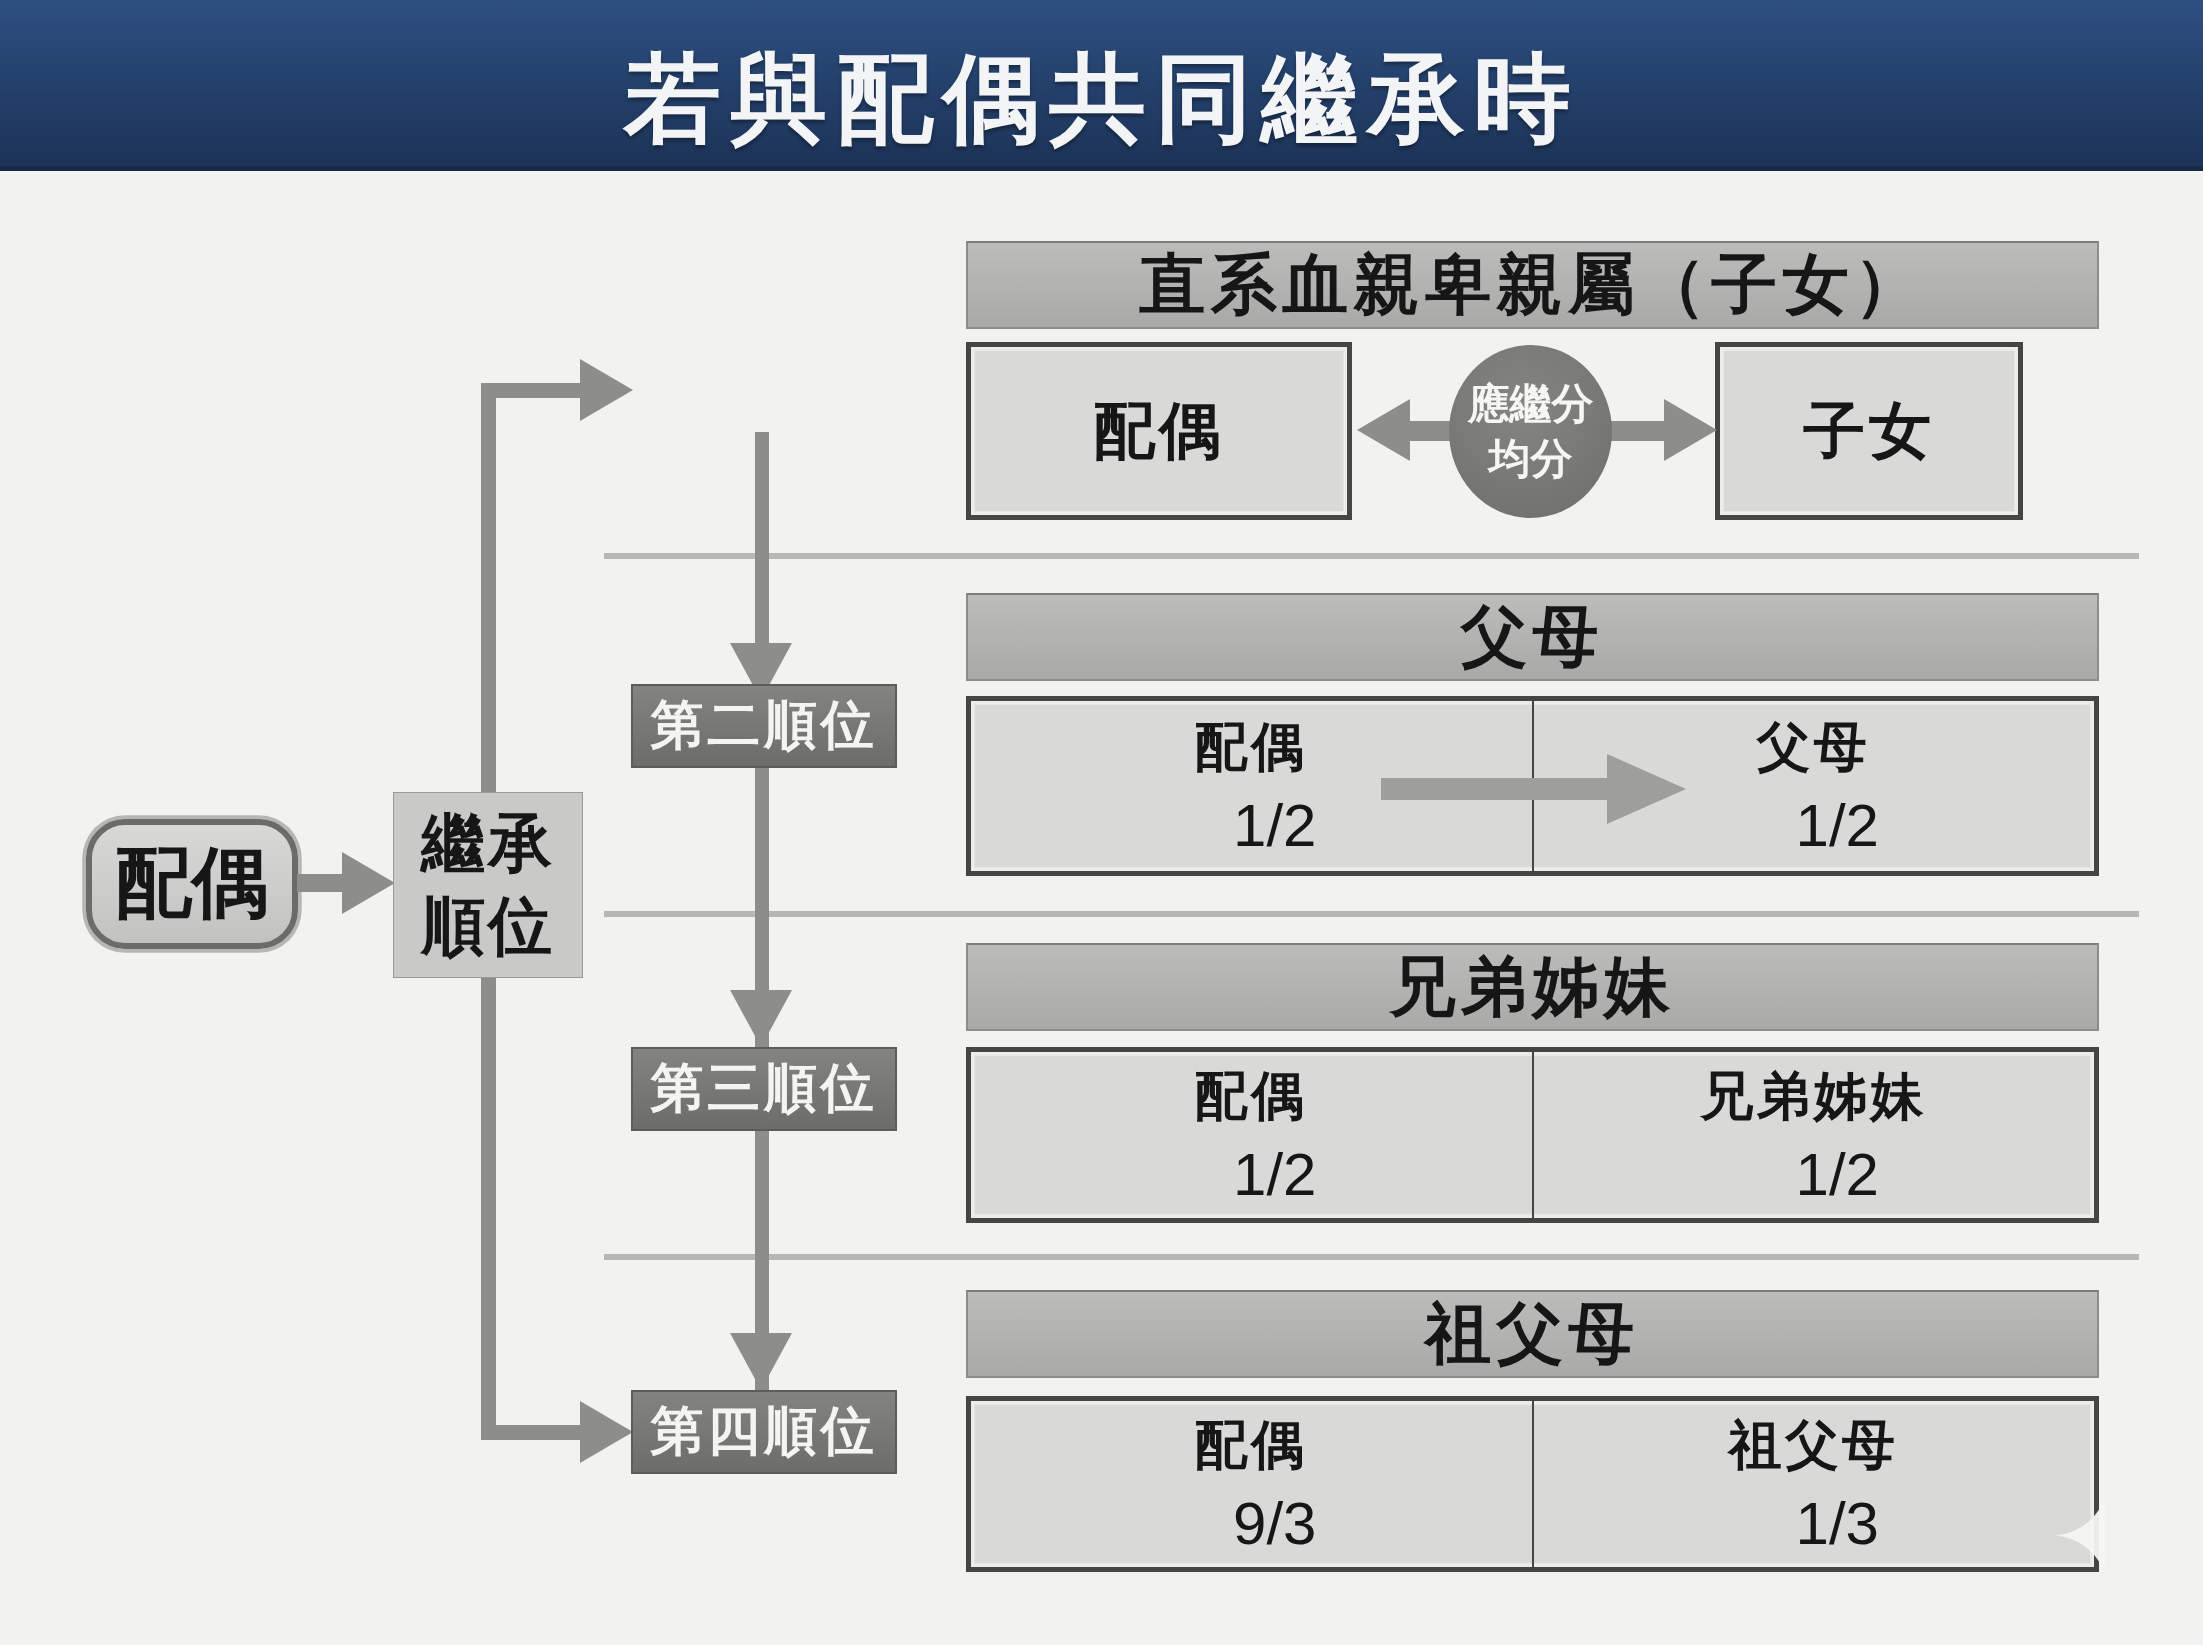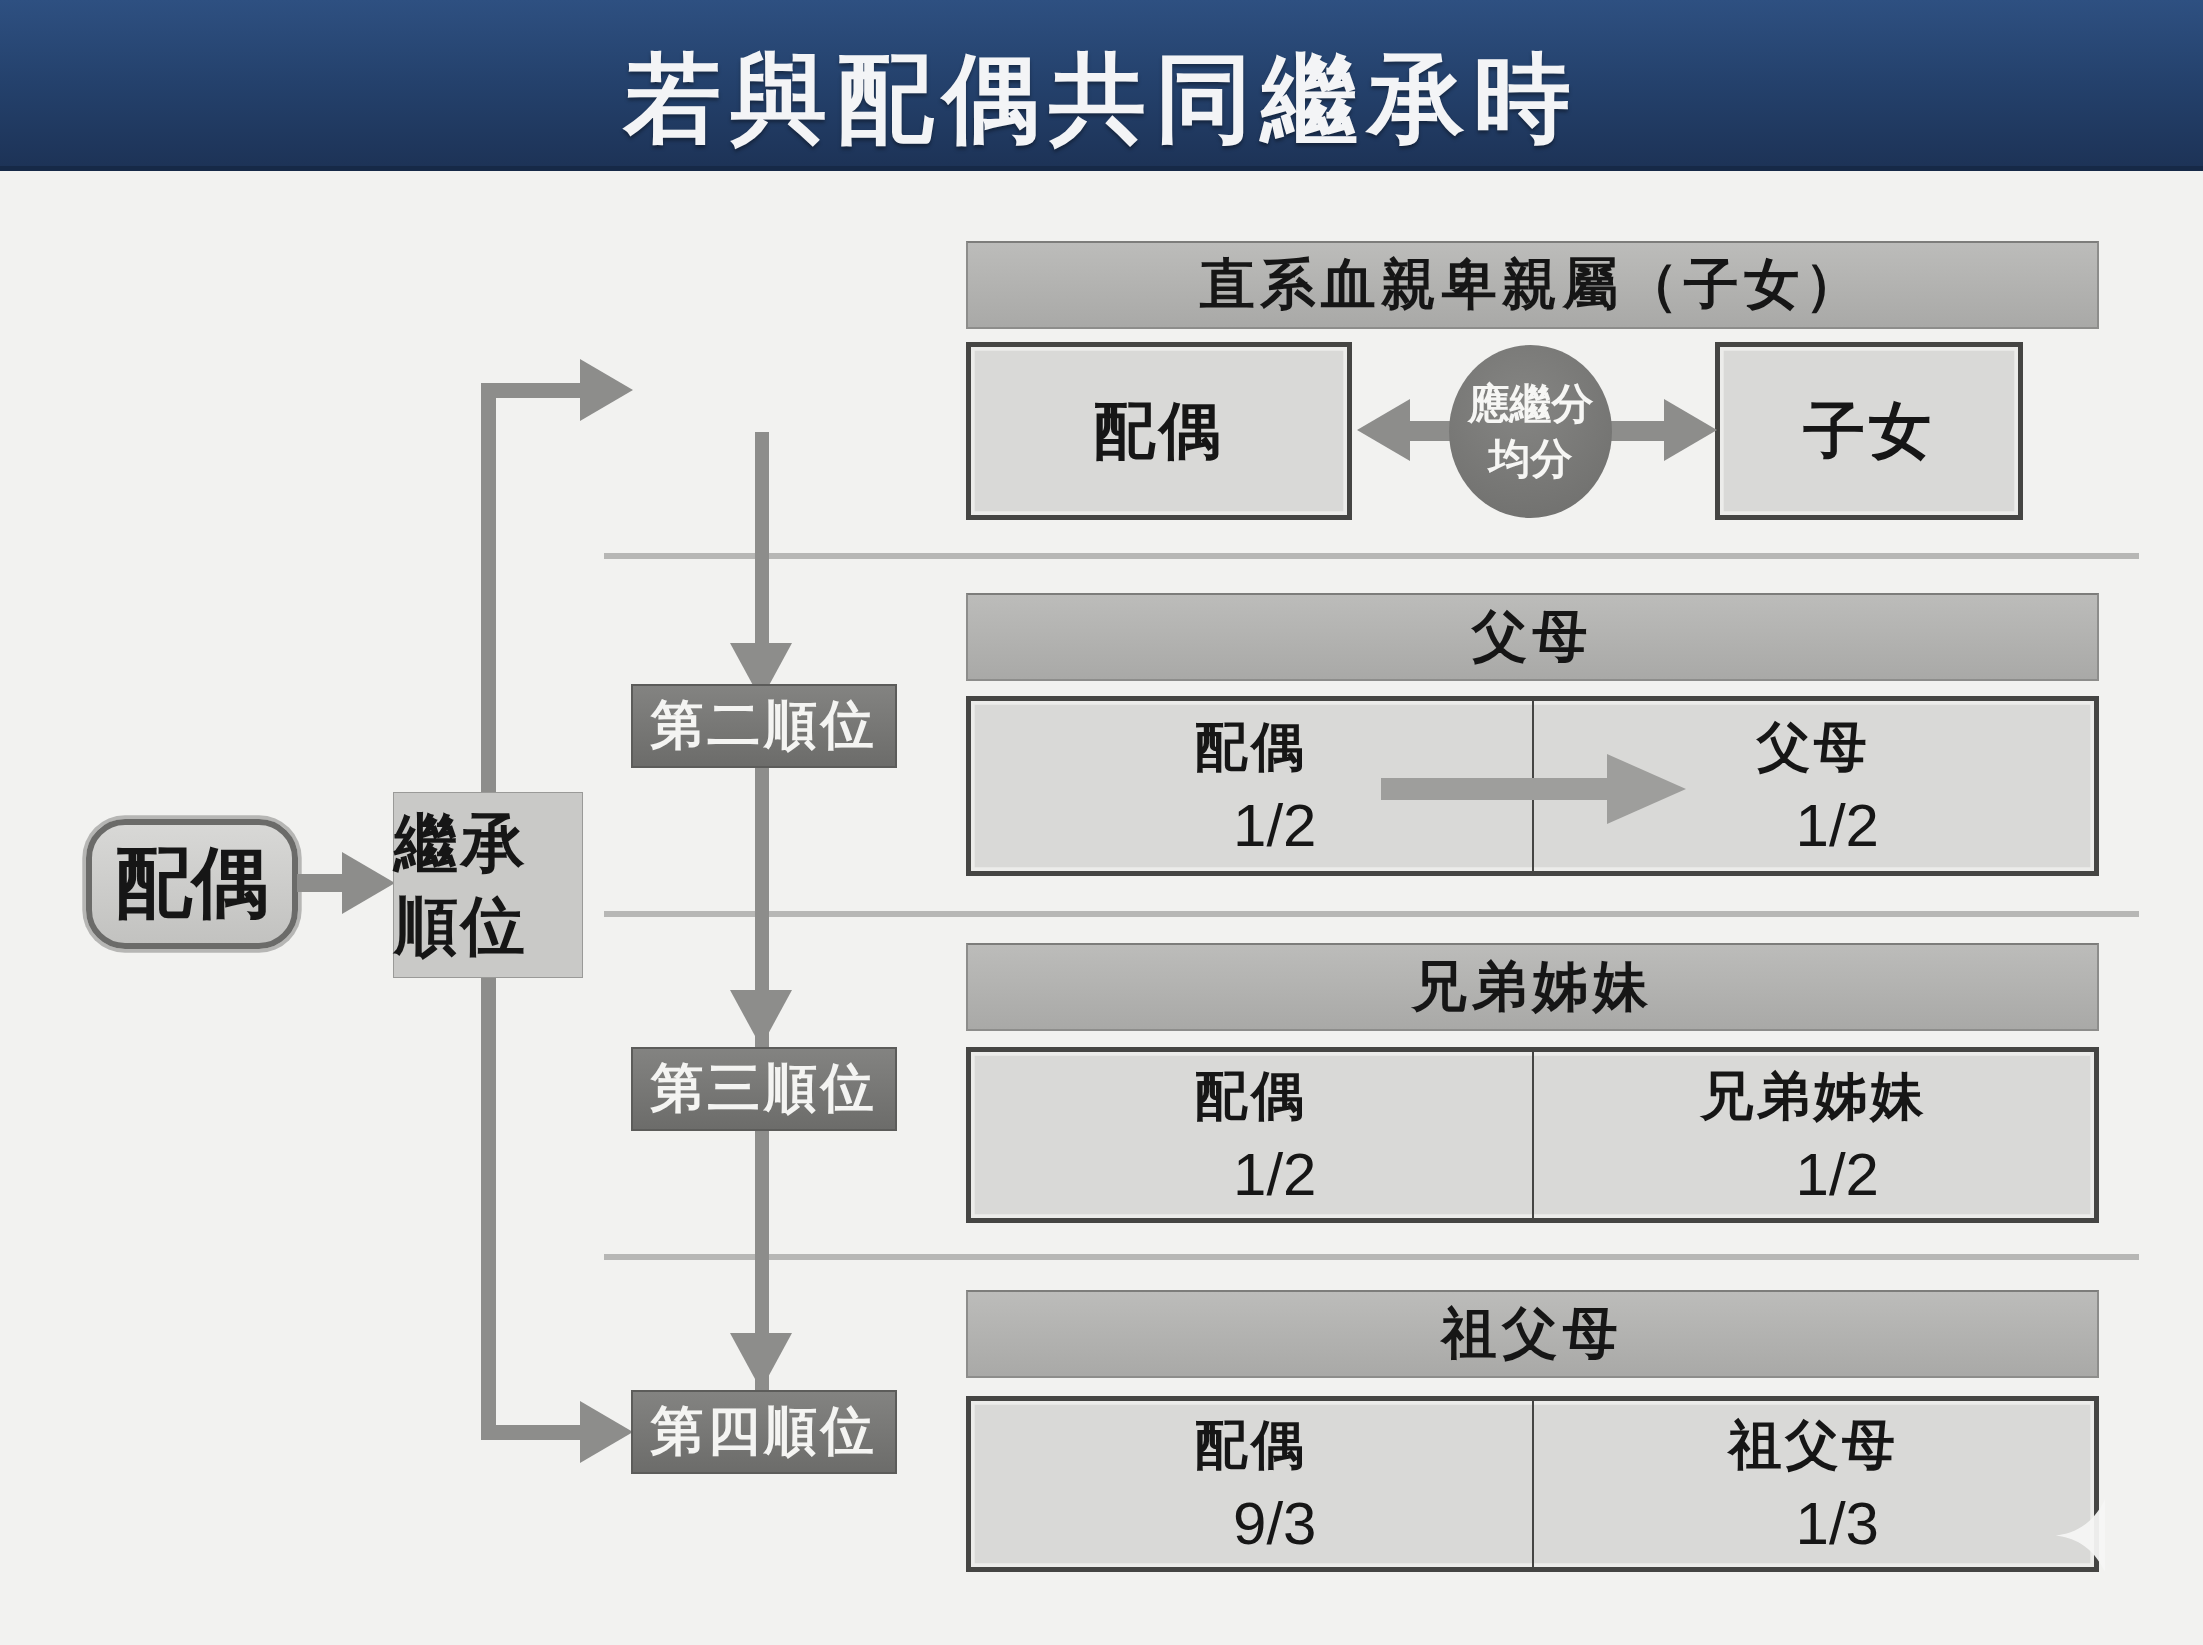--- a/index.html
+++ b/index.html
@@ -35,41 +35,41 @@
   .spouse-node{
     left:86px;top:819px;width:212px;height:130px;border-radius:39px;
     background:linear-gradient(180deg,#d8d8d6,#c2c2c0);
     border:6.4px solid #6b6b69;box-shadow:0 0 0 3.7px #b6b6b4;
     display:flex;align-items:center;justify-content:center;box-sizing:border-box;
   }
   .spouse-node span{font-size:77px;font-weight:bold;}
   .root-node{
     left:393px;top:792px;width:190px;height:186px;
     background:#c9c9c7;border:1.8px solid #9a9a98;
-    display:flex;flex-direction:column;align-items:flex-start;justify-content:center;
+    display:flex;flex-direction:column;align-items:center;justify-content:center;
     box-sizing:border-box;z-index:5;
   }
   .root-node span{font-size:64px;font-weight:bold;line-height:1.3;letter-spacing:2.8px;}
   .order-box{
     left:631px;width:266px;height:84px;
     background:linear-gradient(180deg,#838381,#6c6c6a);
     border:2.8px solid #5c5c5a;box-sizing:border-box;
     display:flex;align-items:center;justify-content:center;z-index:4;
   }
   .order-box span{font-size:53px;font-weight:bold;color:#f4f4f2;letter-spacing:3.7px;}
 
   
   .divider{left:604px;width:1535px;height:5.5px;background:#b7b7b5;z-index:0;}
   .header-bar{
     left:966px;width:1133px;height:88px;
     background:linear-gradient(180deg,#bcbcba,#a9a9a7);
     border:2.8px solid #8d8d8b;border-top-color:#7d7d7b;box-sizing:border-box;
     display:flex;align-items:center;justify-content:center;
   }
-  .header-bar span{font-size:55px;font-weight:bold;letter-spacing:5.5px;}
+  .header-bar span{font-size:66px;font-weight:bold;letter-spacing:5.5px;}
   .panel{
     background:#d9d9d7;border:5.5px solid #454543;box-sizing:border-box;
     box-shadow:inset 0 0 0 3.7px #ececea;
   }
   .cellbox{display:flex;align-items:center;justify-content:center;}
   .cellbox span{font-size:62px;font-weight:bold;letter-spacing:3.7px;}
   .share-circle{
     left:1449px;top:345px;width:163px;height:173px;border-radius:50%;
     background:radial-gradient(circle at 45% 35%,#858583,#6d6d6b);
     display:flex;flex-direction:column;align-items:center;justify-content:center;

